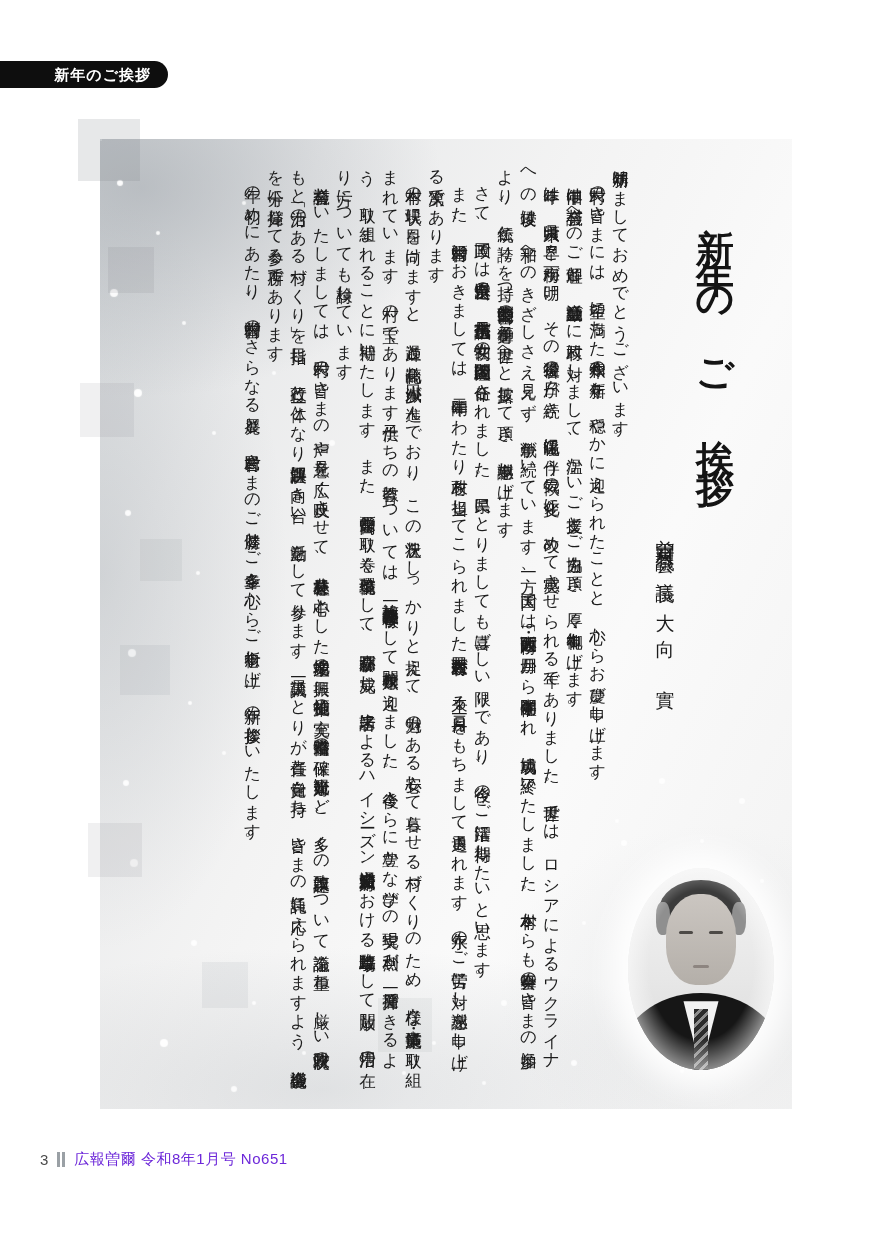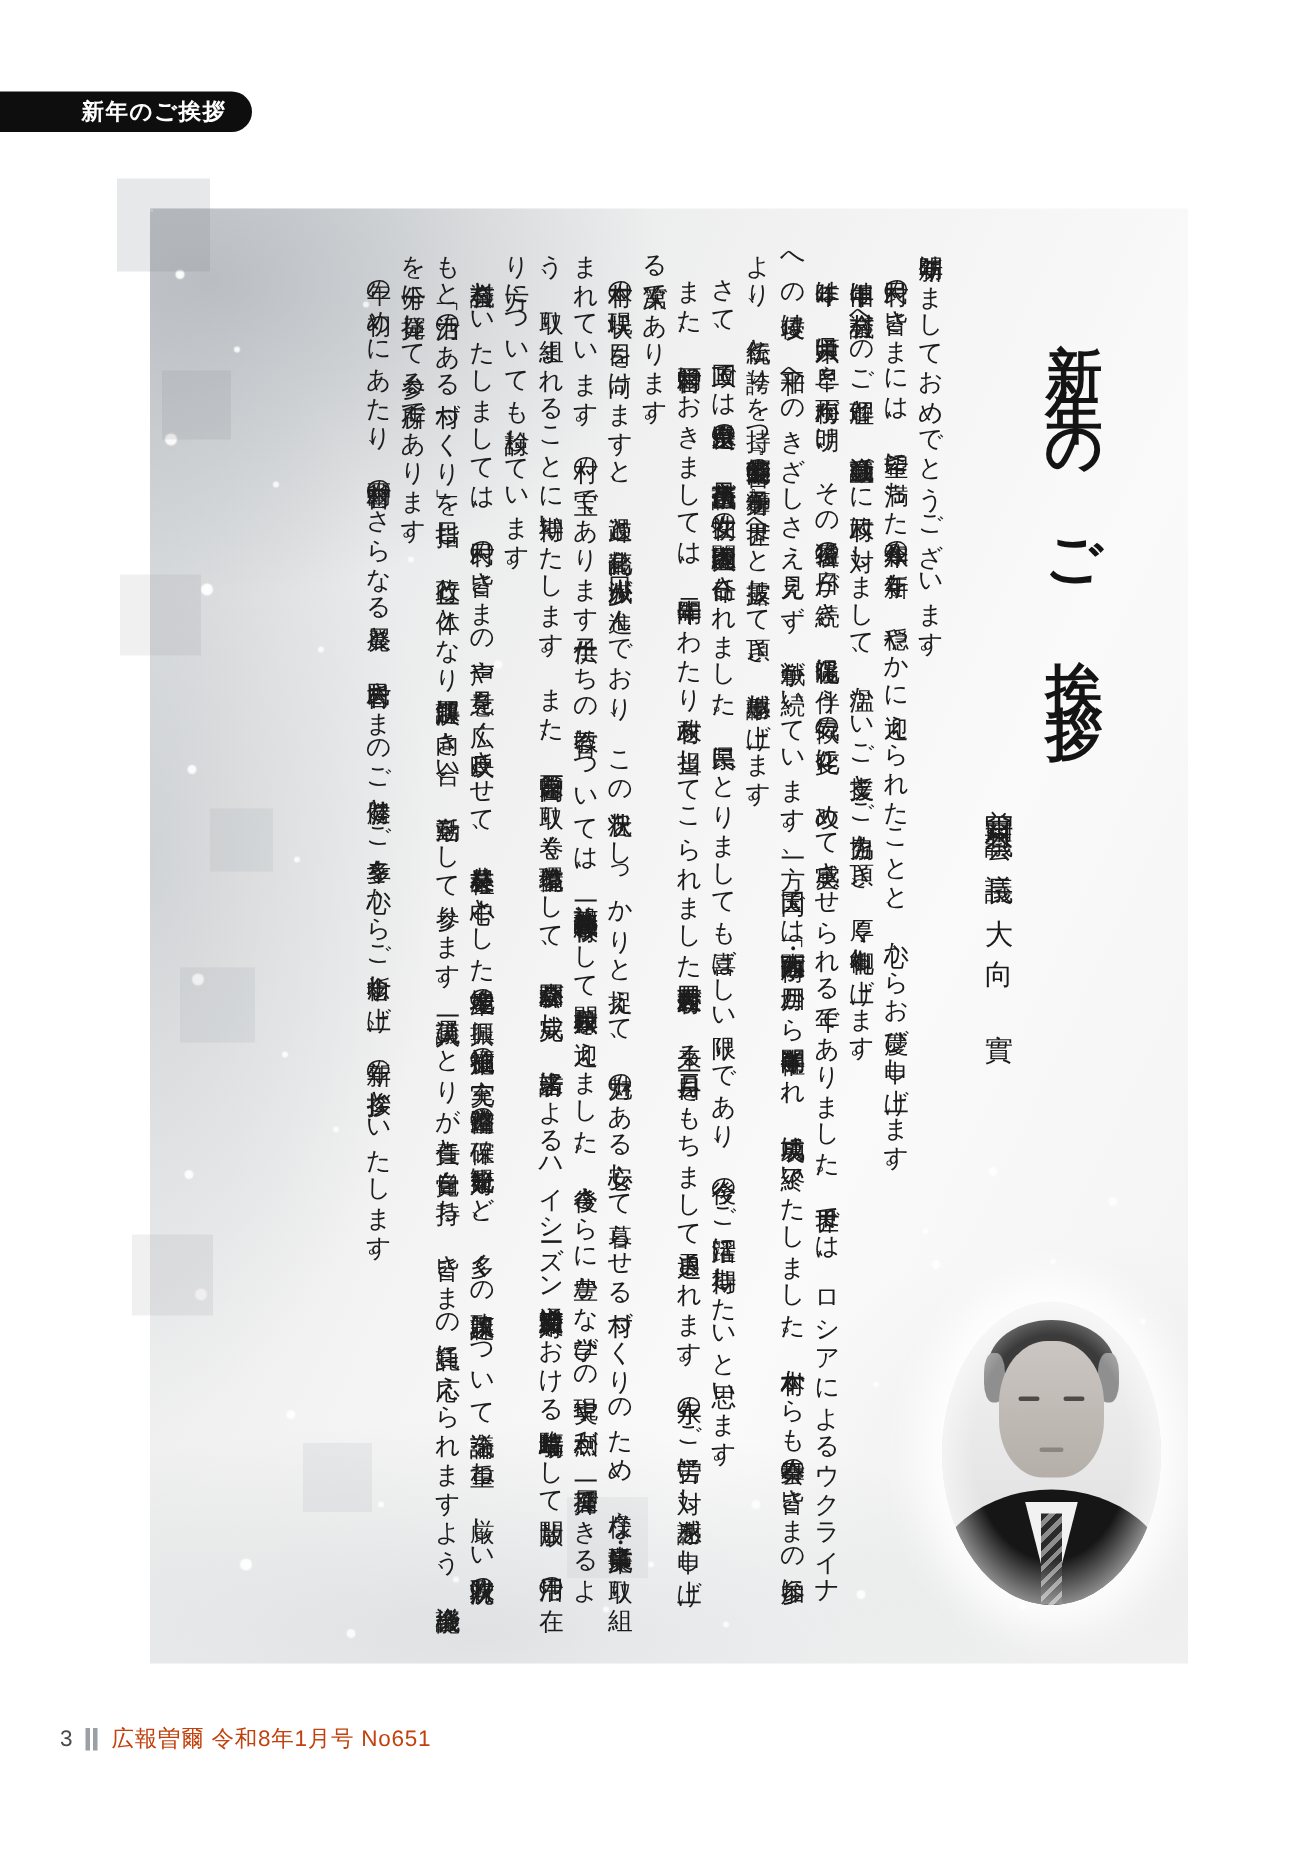--- a/index.html
+++ b/index.html
@@ -91,21 +91,21 @@
   .tie{position:absolute;left:45.5%;bottom:0;width:9%;height:30%;
        background:repeating-linear-gradient(135deg,#2b2b2b 0 4px,#8d8d8d 4px 7px);}
   .fade{position:absolute;inset:-1px;border-radius:50%;
         background:radial-gradient(ellipse at 50% 48%,rgba(255,255,255,0) 50%,rgba(255,255,255,.55) 72%,#ffffff 97%);}
 
   
   .footer{position:absolute;left:40px;top:1150px;display:flex;align-items:center;gap:9px;}
   .pagenum{font-size:15px;color:#4a4a4a;}
   .divider-icon{width:8px;height:15px;
      background:linear-gradient(to right,#9aa0a5 0 3px,transparent 3px 5px,#9aa0a5 5px 8px);}
-  .pub{font-size:15px;color:#c2410c;letter-spacing:0.5px;}
+  .pub{font-size:15px;color:#6d28d9;letter-spacing:0.5px;}
 </style>
 </head>
 <body>
 
 <div class="page">
 
   <div class="badge">
     <span>新年のご挨拶</span>
   </div>
 

